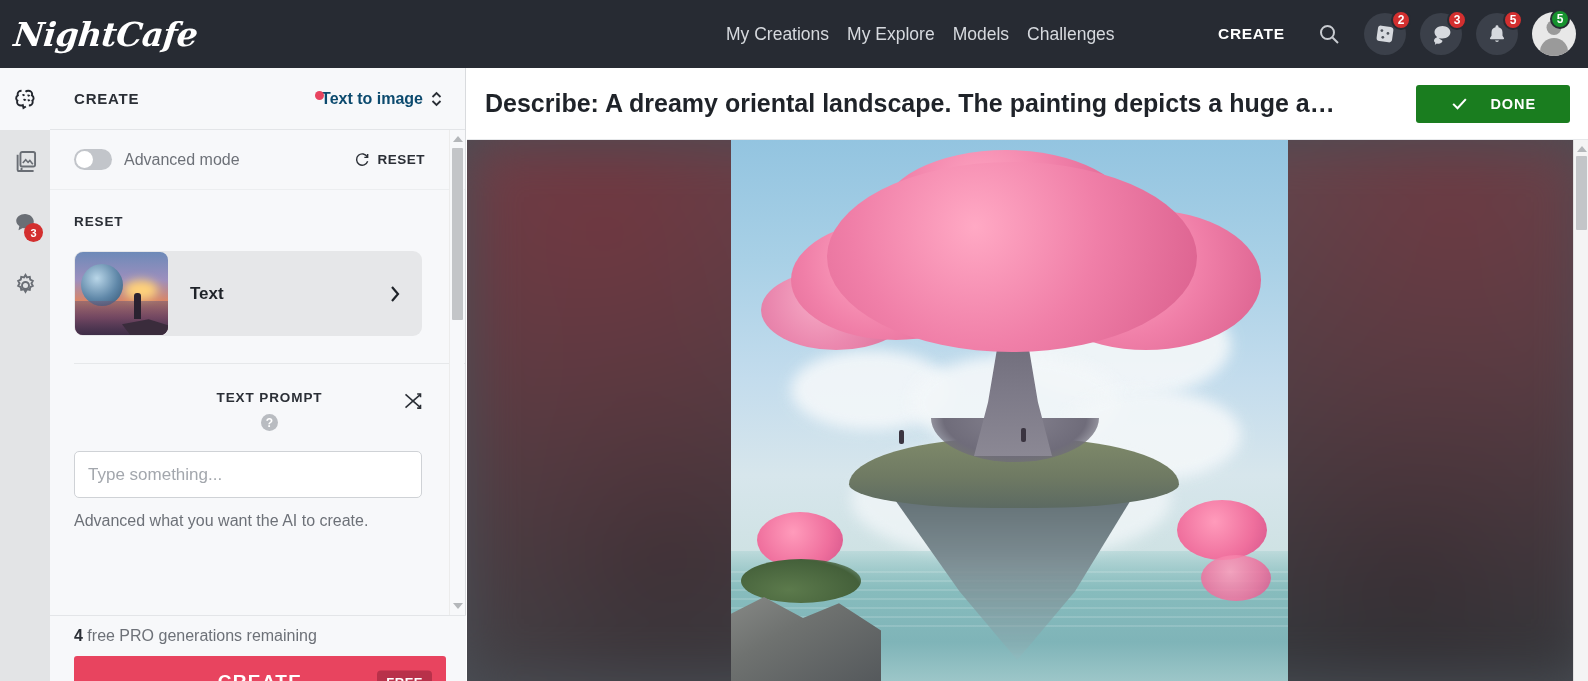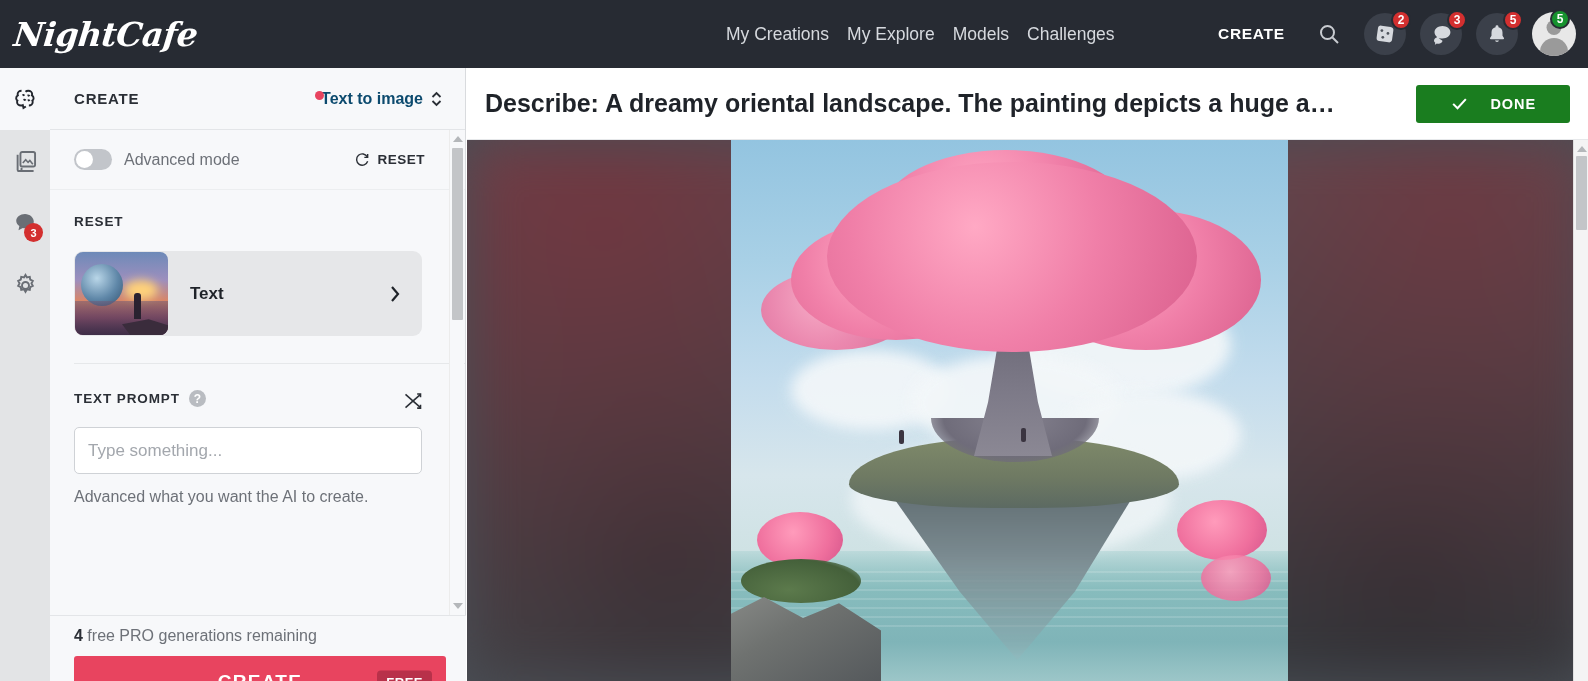--- a/index.html
+++ b/index.html
@@ -176,21 +176,21 @@
     background: #3a2c3c; clip-path: polygon(18% 100%, 0 40%, 58% 12%, 100% 46%, 100% 100%);
   }
   .model-name {
     margin-left: 22px; font-size: 17px; font-weight: bold; color: #1f2329;
   }
   .model-chev { position: absolute; right: 20px; }
 
   .divider { height: 1px; background: #e6e8ea; margin-top: 27px; }
 
   .prompt-sec { padding: 26px 0 0 24px; position: relative; }
-  .prompt-head { display: flex; align-items: center; gap: 9px; }
+  .prompt-head { display: flex; align-items: center; gap: 9px; flex-direction: column; }
   .help-icon {
     width: 17px; height: 17px; border-radius: 50%; background: #b9bcc1;
     color: #fff; font-size: 12px; font-weight: bold;
     display: flex; align-items: center; justify-content: center; cursor: pointer;
   }
   .shuffle-icon { position: absolute; right: 42px; top: 27px; cursor: pointer; }
   .prompt-input {
     margin-top: 20px; width: 348px; height: 47px;
     background: #fff; border: 1px solid #cfd2d6; border-radius: 5px;
     font-size: 17px; color: #9a9ea4; padding: 0 13px;

